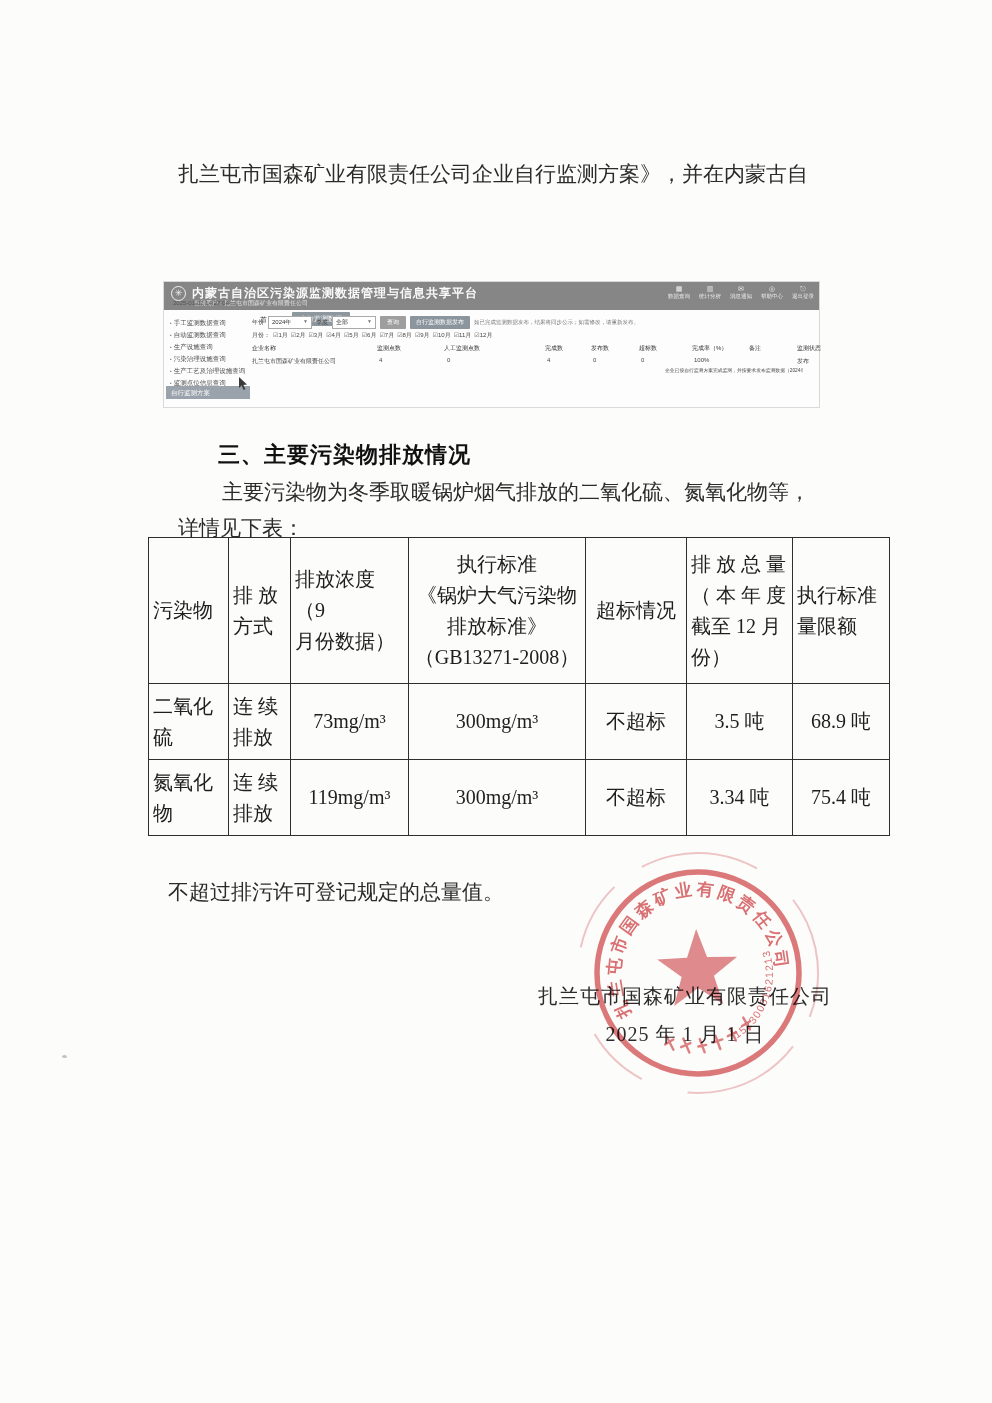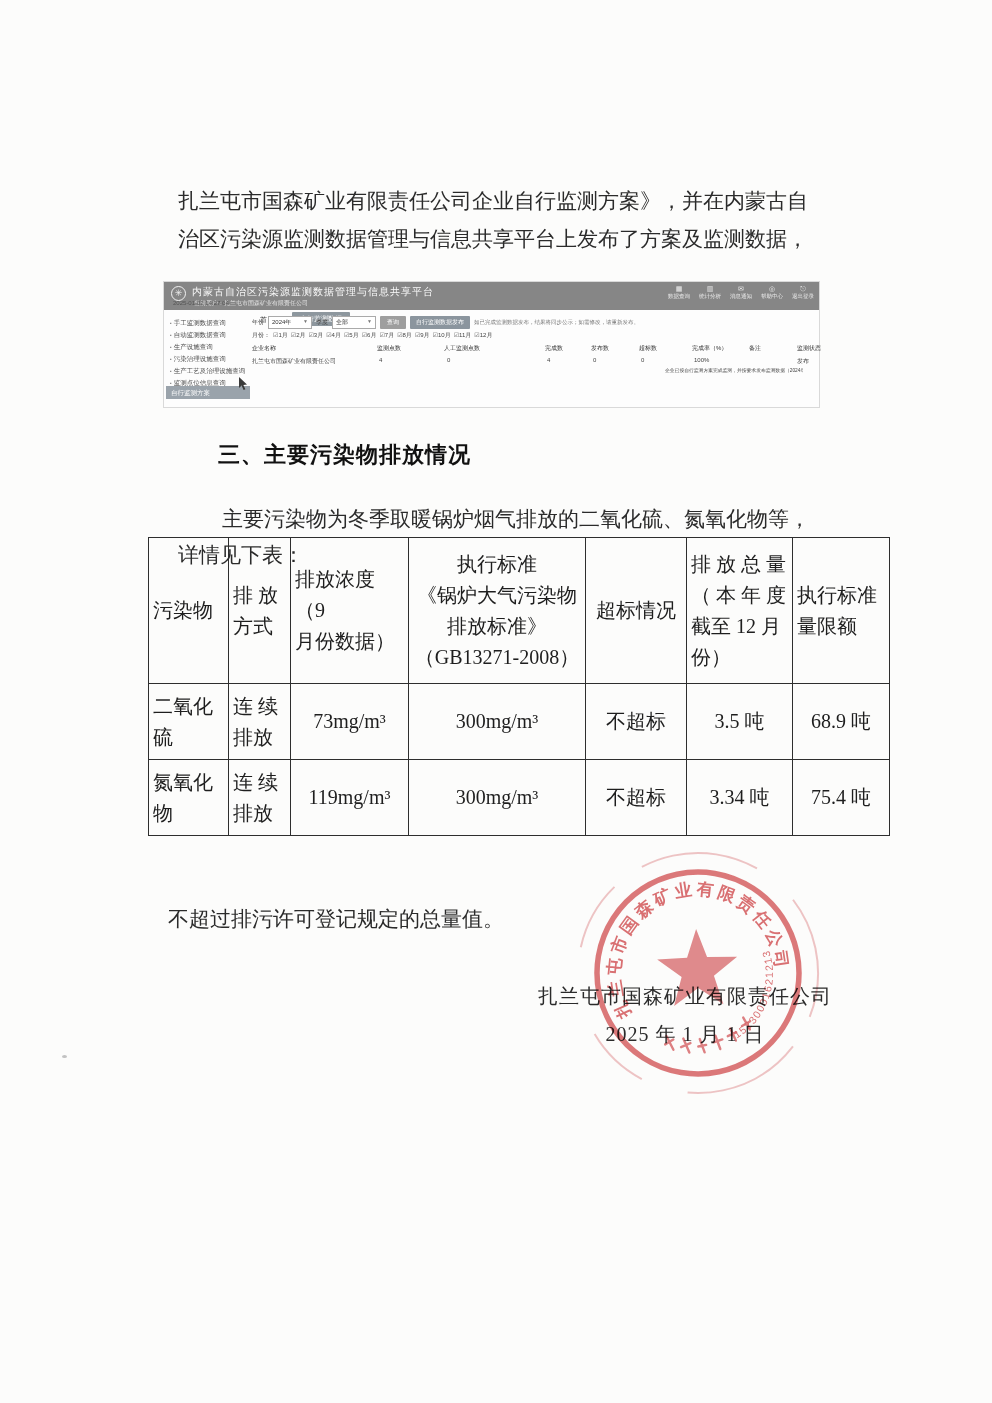--- a/index.html
+++ b/index.html
@@ -3,33 +3,33 @@
 <meta charset="utf-8">
 <style>
   * { margin:0; padding:0; box-sizing:border-box; }
   html,body { background:#e8e8e8; }
   .page {
     position:relative; width:992px; height:1403px; margin:0 auto;
     background:#fcfcfb; overflow:hidden;
     font-family:"Liberation Serif", serif; color:#262626;
   }
   .line { position:absolute; white-space:nowrap; }
-  .body-text { font-size:21px; color:#2b2b2b;margin-top:27px; }
+  .body-text { font-size:21px; color:#2b2b2b; }
   .heading { font-size:22px; font-weight:bold; letter-spacing:1px; color:#111; }
 
   
   .shot {
     position:absolute; left:163px; top:281px; width:657px; height:127px;
     background:#fdfdfd; border:1px solid #d9d9d9;
     font-family:"Liberation Sans", sans-serif; filter:blur(0.35px);
   }
   .shot-header { position:absolute; left:0; top:0; width:100%; height:28px; background:#868686; }
   .shot-logo { position:absolute; left:7px; top:4px; width:15px; height:15px; border:1.3px solid #f2f2f2;
     border-radius:50%; color:#f2f2f2; font-size:9px; line-height:13px; text-align:center; }
-  .shot-title { position:absolute; left:28px; top:3px; font-size:10px; font-weight:normal; color:#fafafa; letter-spacing:1px; }
+  .shot-title { position:absolute; left:28px; top:3px; font-size:12px; font-weight:bold; color:#fafafa; letter-spacing:1px; }
   .shot-subtitle { position:absolute; left:30px; top:17px; font-size:6px; color:#e3e3e3; }
   .shot-menu { position:absolute; right:5px; top:3px; display:flex; gap:9px; }
   .shot-menu-item { display:flex; flex-direction:column; align-items:center; color:#ececec; }
   .shot-menu-item .mi { font-size:7px; line-height:8px; }
   .shot-menu-item .ml { font-size:5.5px; line-height:7px; white-space:nowrap; }
   .shot-ts { position:absolute; left:9px; top:18px; font-size:6px; color:#555; }
   .shot-tab { position:absolute; font-size:7px; color:#444; }
   .shot-tab.active { background:#8d979e; color:#fff; padding:2px 8px; border-radius:1px; }
   .sb-item { position:absolute; left:6px; width:85px; font-size:6.5px; color:#4a4a4a; white-space:nowrap; }
   .sb-item .bullet { color:#888; margin-right:2px; font-size:5px; }
@@ -69,21 +69,20 @@
     mix-blend-mode:multiply; opacity:0.95; filter:blur(0.3px);
   }
   .speck { position:absolute; left:62px; top:1055px; width:5px; height:3px; background:#c2c2c2; border-radius:50%; }
 </style>
 </head>
 <body>
 
 <div class="page">
 
   <div class="line body-text" style="left:178px; top:160px;">扎兰屯市国森矿业有限责任公司企业自行监测方案》，并在内蒙古自</div>
-  <div class="line body-text" style="left:178px; top:198px;">治区污染源监测数据管理与信息共享平台上发布了方案及监测数据，</div>
 
   <div class="shot">
     <div class="shot-header">
       <div class="shot-logo">✳</div>
       <div class="shot-title">内蒙古自治区污染源监测数据管理与信息共享平台</div>
       <div class="shot-subtitle">当前用户：扎兰屯市国森矿业有限责任公司</div>
       <div class="shot-menu">
         <div class="shot-menu-item">
           <span class="mi">▦</span>
           <span class="ml">数据查询</span>

